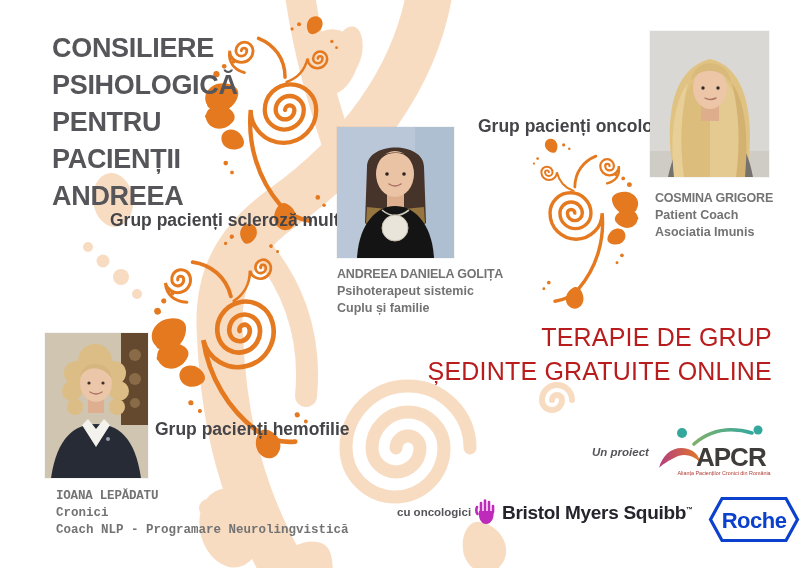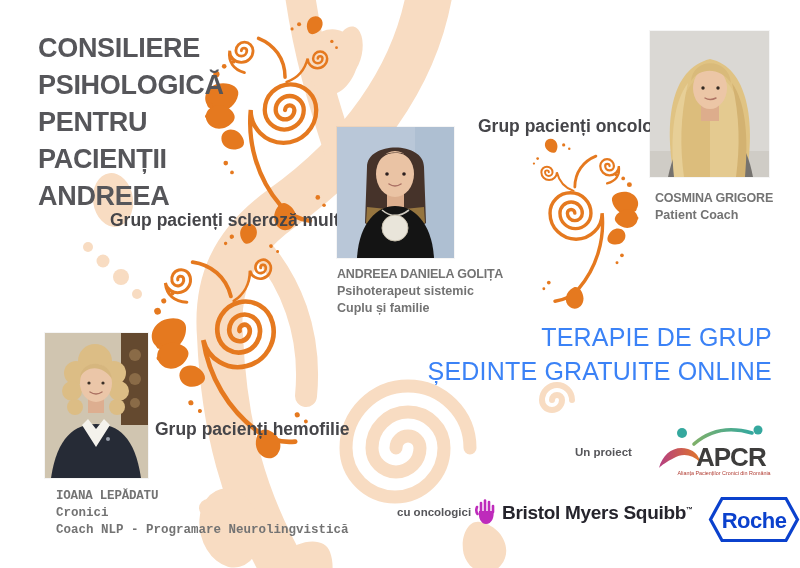--- a/index.html
+++ b/index.html
@@ -2,27 +2,27 @@
 <html><head>
 <meta charset="utf-8">
 <style>
   html,body{margin:0;padding:0;background:#ffffff;}
   .poster{position:relative;width:800px;height:568px;background:#ffffff;overflow:hidden;
           font-family:"Liberation Sans","DejaVu Sans",sans-serif;}
   .abs{position:absolute;}
   svg{display:block;}
   .decor{position:absolute;left:0;top:0;width:800px;height:568px;pointer-events:none;}
 
-  .title{left:38px;top:30px;color:#56565a;font-weight:bold;font-size:27px;line-height:37px;letter-spacing:-0.3px;}
+  .title{left:52px;top:30px;color:#56565a;font-weight:bold;font-size:27px;line-height:37px;letter-spacing:-0.3px;}
   .group-label{color:#454549;font-weight:bold;font-size:17.5px;white-space:nowrap;}
   .caption{color:#737373;font-weight:bold;font-size:12.5px;line-height:17px;white-space:nowrap;}
   .caption .nm{letter-spacing:-0.2px;}
   .photo{box-shadow:0 0 0 1px rgba(0,0,0,0.04);}
 
-  .event{right:28px;top:320px;text-align:right;color:#3b82f6;}
+  .event{right:28px;top:320px;text-align:right;color:#b91c1c;}
   .event .e1,.event .e2{font-size:25px;line-height:34px;font-weight:400;letter-spacing:0.2px;}
   .event .e3{font-size:23px;line-height:33px;font-weight:400;}
 
   .small-credit{color:#56565a;font-weight:bold;font-size:11.5px;}
   .bms-text{color:#25242c;font-weight:bold;font-size:19px;letter-spacing:-0.3px;white-space:nowrap;}
   .bms-text sup{font-size:7px;vertical-align:super;}
 </style>
 </head>
 <body>
 
@@ -135,20 +135,21 @@
       <circle cx="53" cy="57" r="1.7" fill="#342a22"></circle>
         <circle cx="68" cy="57" r="1.7" fill="#342a22"></circle>
       <path d="M55,67 Q60,70 66,67" stroke="#b07464" fill="none" stroke-width="1.4" stroke-linecap="round"></path>
       <path d="M24,146 C20,104 24,70 38,52 C30,86 30,116 34,146 Z" fill="#e7cf97"></path>
       <path d="M95,146 C99,104 95,70 82,52 C90,86 90,116 86,146 Z" fill="#d3b271"></path>
     </svg>
   </div>
   <div class="abs caption" style="left:655px;top:190px;">
     <div class="nm">COSMINA GRIGORE</div>
     <div>Patient Coach</div>
+    <div>Asociatia Imunis</div>
   </div>
 
   <div class="abs photo" style="left:45px;top:333px;width:103px;height:145px;">
     <svg width="103" height="145" viewBox="0 0 103 145">
       <rect width="103" height="145" fill="#d0c5b0"></rect>
       <rect x="76" width="27" height="92" fill="#64492f"></rect>
       <circle cx="90" cy="22" r="6" fill="#8a6b47"></circle>
         <circle cx="90" cy="46" r="6" fill="#8a6b47"></circle>
         <circle cx="90" cy="70" r="5" fill="#8a6b47"></circle>
       <g fill="#dcbd85">
@@ -175,21 +176,21 @@
     <div class="nm">IOANA LEPĂDATU</div>
     <div>Cronici</div>
     <div>Coach NLP - Programare Neurolingvistică</div>
   </div>
 
   <div class="abs event">
     <div class="e1">TERAPIE DE GRUP</div>
     <div class="e2">ȘEDINTE GRATUITE ONLINE</div>
   </div>
 
-  <div class="abs small-credit" style="left:575px;top:446px;">Un proiect</div>
+  <div class="abs small-credit" style="left:592px;top:446px;font-style:italic;">Un proiect</div>
   <div class="abs" style="left:658px;top:418px;">
     <svg width="124" height="60" viewBox="0 0 124 60">
       <defs>
         <linearGradient id="apcrswoosh" x1="0" y1="0" x2="1" y2="0">
           <stop offset="0" stop-color="#b43e82"></stop>
             <stop offset="1" stop-color="#e0762a"></stop>
         </linearGradient>
         <linearGradient id="apcrarc" x1="0" y1="0" x2="1" y2="0">
           <stop offset="0" stop-color="#7fb06a"></stop>
             <stop offset="1" stop-color="#35a89e"></stop>

